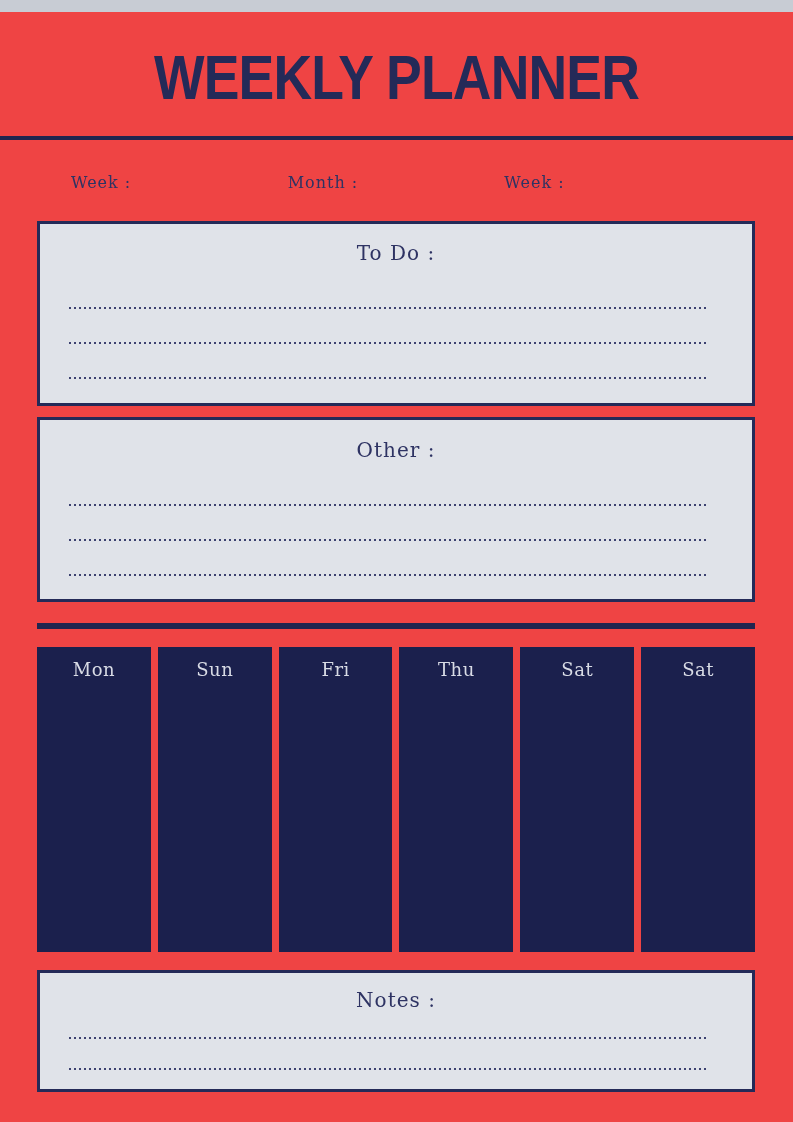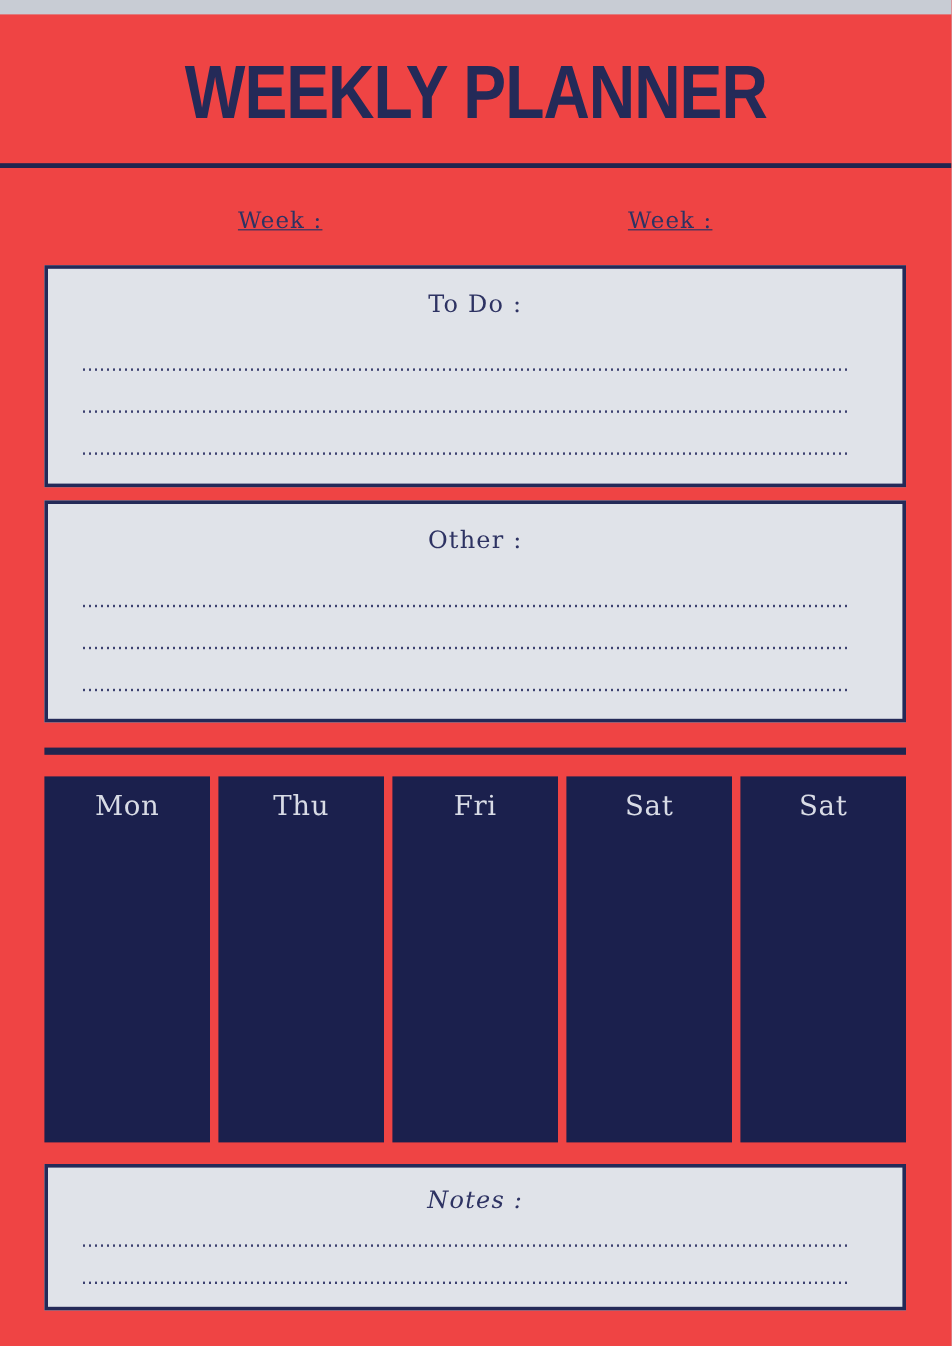--- a/index.html
+++ b/index.html
@@ -29,40 +29,40 @@
   .title-rule{
     position:absolute;top:124px;left:0;width:100%;height:4px;
     background:#20254f;
   }
   
   .fields-row{
     position:absolute;top:161px;left:71px;width:650px;
     display:flex;
   }
   .field{
-    flex:1;text-align:center;
-    font-size:19px;color:#2e3363;letter-spacing:1px;text-decoration:underline;
+    flex:1;text-align:left;
+    font-size:16px;color:#2e3363;letter-spacing:1px;
   }
   
   .box{
     position:absolute;left:37px;width:718px;
     border:3px solid #242a58;
     box-sizing:border-box;
     background:#e0e3e9;
   }
   .box-todo {top:209px;height:185px;}
   .box-other{top:405px;height:185px;}
   .box-notes{top:958px;height:122px;}
   .box-label{
     text-align:center;
     font-size:20px;color:#2e3363;letter-spacing:1px;
   }
   .box-todo  .box-label{padding-top:17px;}
   .box-other .box-label{padding-top:18px;}
-  .box-notes .box-label{padding-top:15px;font-style:italic;}
+  .box-notes .box-label{padding-top:15px;}
   .write-line{
     position:absolute;left:29px;right:45px;height:2px;
     background:repeating-linear-gradient(90deg,#3c4170 0 2px,transparent 2px 5px);
   }
   
   .thick-divider{
     position:absolute;top:611px;left:37px;width:718px;height:6px;
     background:#20254f;
   }
   
@@ -71,34 +71,35 @@
     display:flex;gap:7px;
   }
   .day-col{
     flex:1;
     background:#1b204d;
   }
   .day-label{
     display:block;
     padding-top:12px;
     text-align:center;
-    font-size:23px;color:#d8dbe5;letter-spacing:0.5px;
+    font-size:18px;color:#d8dbe5;letter-spacing:0.5px;
   }
 </style>
 </head>
 <body>
 
 <div class="page">
 
   <h1 class="title">WEEKLY PLANNER</h1>
 
   <div class="title-rule"></div>
 
   <div class="fields-row">
     <span class="field">Week :</span>
+    <span class="field">Month :</span>
     <span class="field">Week :</span>
   </div>
 
   <section class="box box-other">
     <div class="box-label">Other :</div>
     <div class="write-line" style="top:84px;"></div>
     <div class="write-line" style="top:119px;"></div>
     <div class="write-line" style="top:154px;"></div>
   </section>
 
@@ -109,24 +110,27 @@
     <div class="write-line" style="top:153px;"></div>
   </section>
 
   <div class="thick-divider"></div>
 
   <div class="days-row">
     <div class="day-col">
       <span class="day-label">Mon</span>
     </div>
     <div class="day-col">
-      <span class="day-label">Thu</span>
+      <span class="day-label">Sun</span>
     </div>
     <div class="day-col">
       <span class="day-label">Fri</span>
+    </div>
+    <div class="day-col">
+      <span class="day-label">Thu</span>
     </div>
     <div class="day-col">
       <span class="day-label">Sat</span>
     </div>
     <div class="day-col">
       <span class="day-label">Sat</span>
     </div>
   </div>
 
   <section class="box box-notes">

